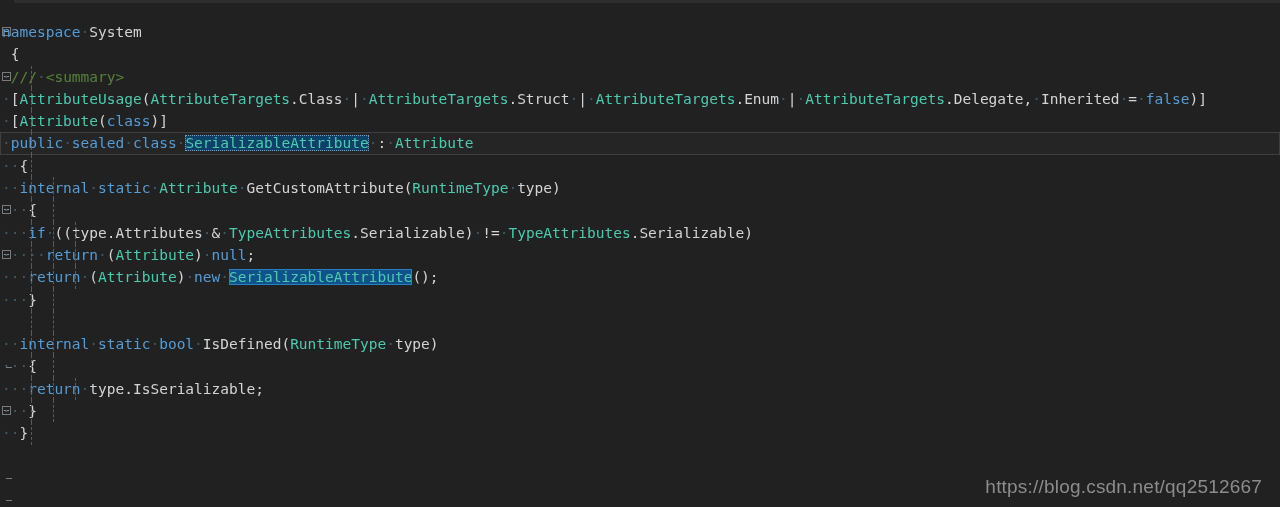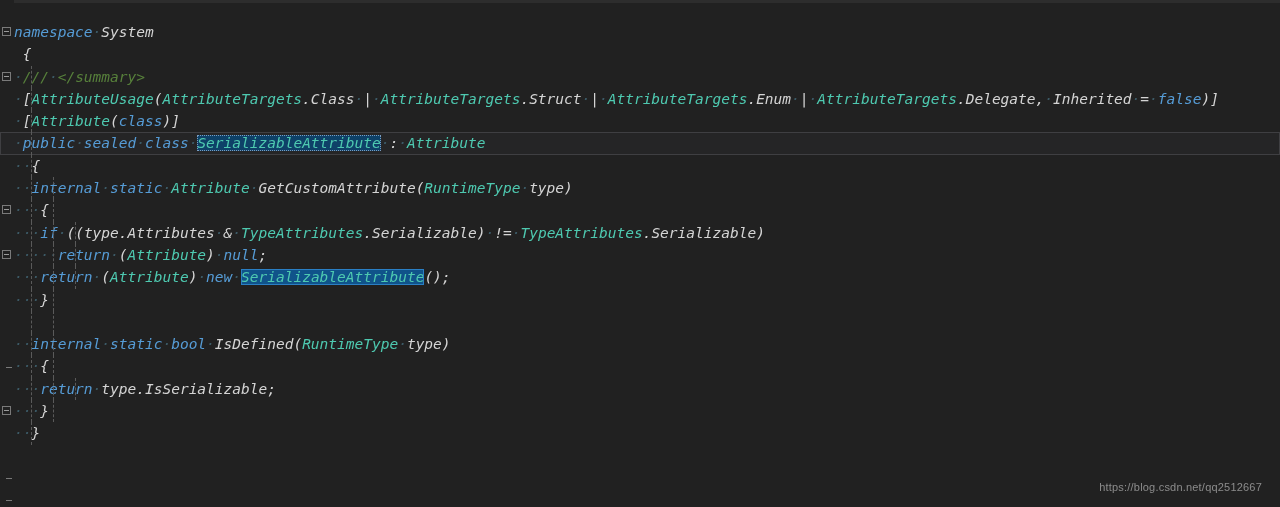--- a/index.html
+++ b/index.html
@@ -36,23 +36,22 @@
   .code-area {
     position: absolute;
     top: 21px;
     left: 0;
     width: 1280px;
   }
   .line {
     position: relative;
     height: 22.3px;
     white-space: pre;
-    padding-left: 14px;
+    padding-left: 2px;
     box-sizing: border-box;
-    font-style: italic;
   }
   .line.current {
     background: #252526;
     box-shadow: inset 0 0 0 1px #3f3f42;
   }
   
   .kw   { color: #569cd6; }
   .typ  { color: #4ec9b0; }
   .cmt  { color: #57803b; }
   .cmtcjk { color: #57803b; }
@@ -103,21 +102,21 @@
     top: 0;
     width: 0;
     border-left: 1px dashed #5a5a5a;
     height: 100%;
   }
   .watermark {
     position: absolute;
     right: 18px;
     bottom: 9px;
     font-family: "Liberation Sans", sans-serif;
-    font-size: 11px;
+    font-size: 19px;
     color: #8c8c8c;
     letter-spacing: 0.2px;
     margin-left: 34px;
   }
 </style>
 </head>
 <body>
 
 <div id="editor">
   <div class="top-strip"></div>
@@ -128,21 +127,21 @@
       <div class="fold" style="top: 205.4px;"></div>
       <div class="fold" style="top: 250px;"></div>
       <div class="foldline" style="top: 366.5px;"></div>
       <div class="fold" style="top: 406.1px;"></div>
       <div class="foldline" style="top: 478px;"></div>
       <div class="foldline" style="top: 500.3px;"></div>
     </div>
   <div class="code-area">
       <div class="line"><span class="kw">namespace</span><span class="ws">·</span><span class="id">System</span></div>
       <div class="line"><span class="pun"> </span><span class="pun">{</span></div>
-      <div class="line"><span class="guide" style="left: 31px;"></span><span class="ws">·</span><span class="cmt">///</span><span class="ws">·</span><span class="cmt">&lt;/summary&gt;</span></div>
+      <div class="line"><span class="guide" style="left: 31px;"></span><span class="ws">·</span><span class="cmt">///</span><span class="ws">·</span><span class="cmt">&lt;summary&gt;</span></div>
       <div class="line"><span class="guide" style="left: 31px;"></span><span class="ws">·</span><span class="pun">[</span><span class="typ">AttributeUsage</span><span class="pun">(</span><span class="typ">AttributeTargets</span><span class="pun">.</span><span class="id">Class</span><span class="ws">·</span><span class="pun">|</span><span class="ws">·</span><span class="typ">AttributeTargets</span><span class="pun">.</span><span class="id">Struct</span><span class="ws">·</span><span class="pun">|</span><span class="ws">·</span><span class="typ">AttributeTargets</span><span class="pun">.</span><span class="id">Enum</span><span class="ws">·</span><span class="pun">|</span><span class="ws">·</span><span class="typ">AttributeTargets</span><span class="pun">.</span><span class="id">Delegate</span><span class="pun">,</span><span class="ws">·</span><span class="id">Inherited</span><span class="ws">·</span><span class="pun">=</span><span class="ws">·</span><span class="kw">false</span><span class="pun">)]</span></div>
       <div class="line"><span class="guide" style="left: 31px;"></span><span class="ws">·</span><span class="pun">[</span><span class="typ">Attribute</span><span class="pun">(</span><span class="kw">class</span><span class="pun">)]</span></div>
       <div class="line current"><span class="guide" style="left: 31px;"></span><span class="ws">·</span><span class="kw">public</span><span class="ws">·</span><span class="kw">sealed</span><span class="ws">·</span><span class="kw">class</span><span class="ws">·</span><span class="ref">SerializableAttribute</span><span class="ws">·</span><span class="pun">:</span><span class="ws">·</span><span class="typ">Attribute</span></div>
       <div class="line"><span class="guide" style="left: 31px;"></span><span class="ws">·</span><span class="ws">·</span><span class="pun">{</span></div>
       <div class="line"><span class="guide" style="left: 31px;"></span><span class="guide" style="left: 53px;"></span><span class="ws">·</span><span class="ws">·</span><span class="kw">internal</span><span class="ws">·</span><span class="kw">static</span><span class="ws">·</span><span class="typ">Attribute</span><span class="ws">·</span><span class="id">GetCustomAttribute</span><span class="pun">(</span><span class="typ">RuntimeType</span><span class="ws">·</span><span class="id">type</span><span class="pun">)</span></div>
       <div class="line"><span class="guide" style="left: 31px;"></span><span class="guide" style="left: 53px;"></span><span class="ws">·</span><span class="ws">·</span><span class="ws">·</span><span class="pun">{</span></div>
       <div class="line"><span class="guide" style="left: 31px;"></span><span class="guide" style="left: 53px;"></span><span class="guide" style="left: 75px;"></span><span class="ws">·</span><span class="ws">·</span><span class="ws">·</span><span class="kw">if</span><span class="ws">·</span><span class="pun">((</span><span class="id">type</span><span class="pun">.</span><span class="id">Attributes</span><span class="ws">·</span><span class="pun">&amp;</span><span class="ws">·</span><span class="typ">TypeAttributes</span><span class="pun">.</span><span class="id">Serializable</span><span class="pun">)</span><span class="ws">·</span><span class="pun">!=</span><span class="ws">·</span><span class="typ">TypeAttributes</span><span class="pun">.</span><span class="id">Serializable</span><span class="pun">)</span></div>
       <div class="line"><span class="guide" style="left: 31px;"></span><span class="guide" style="left: 53px;"></span><span class="guide" style="left: 75px;"></span><span class="ws">·</span><span class="ws">·</span><span class="ws">·</span><span class="ws">··</span><span class="kw">return</span><span class="ws">·</span><span class="pun">(</span><span class="typ">Attribute</span><span class="pun">)</span><span class="ws">·</span><span class="kw">null</span><span class="pun">;</span></div>
       <div class="line"><span class="guide" style="left: 31px;"></span><span class="guide" style="left: 53px;"></span><span class="guide" style="left: 75px;"></span><span class="ws">·</span><span class="ws">·</span><span class="ws">·</span><span class="kw">return</span><span class="ws">·</span><span class="pun">(</span><span class="typ">Attribute</span><span class="pun">)</span><span class="ws">·</span><span class="kw">new</span><span class="ws">·</span><span class="sel">SerializableAttribute</span><span class="pun">();</span></div>
       <div class="line"><span class="guide" style="left: 31px;"></span><span class="guide" style="left: 53px;"></span><span class="ws">·</span><span class="ws">·</span><span class="ws">·</span><span class="pun">}</span></div>

